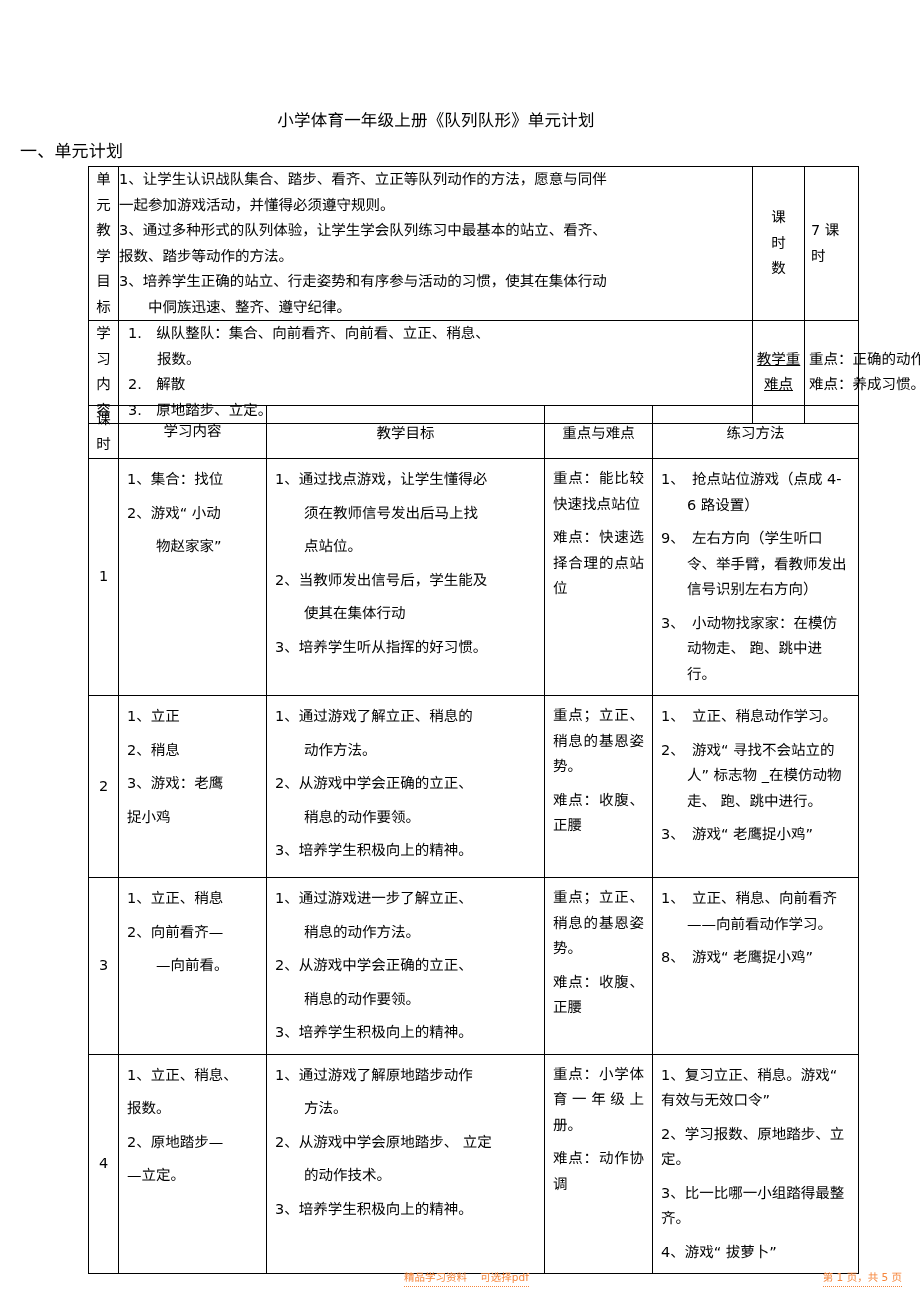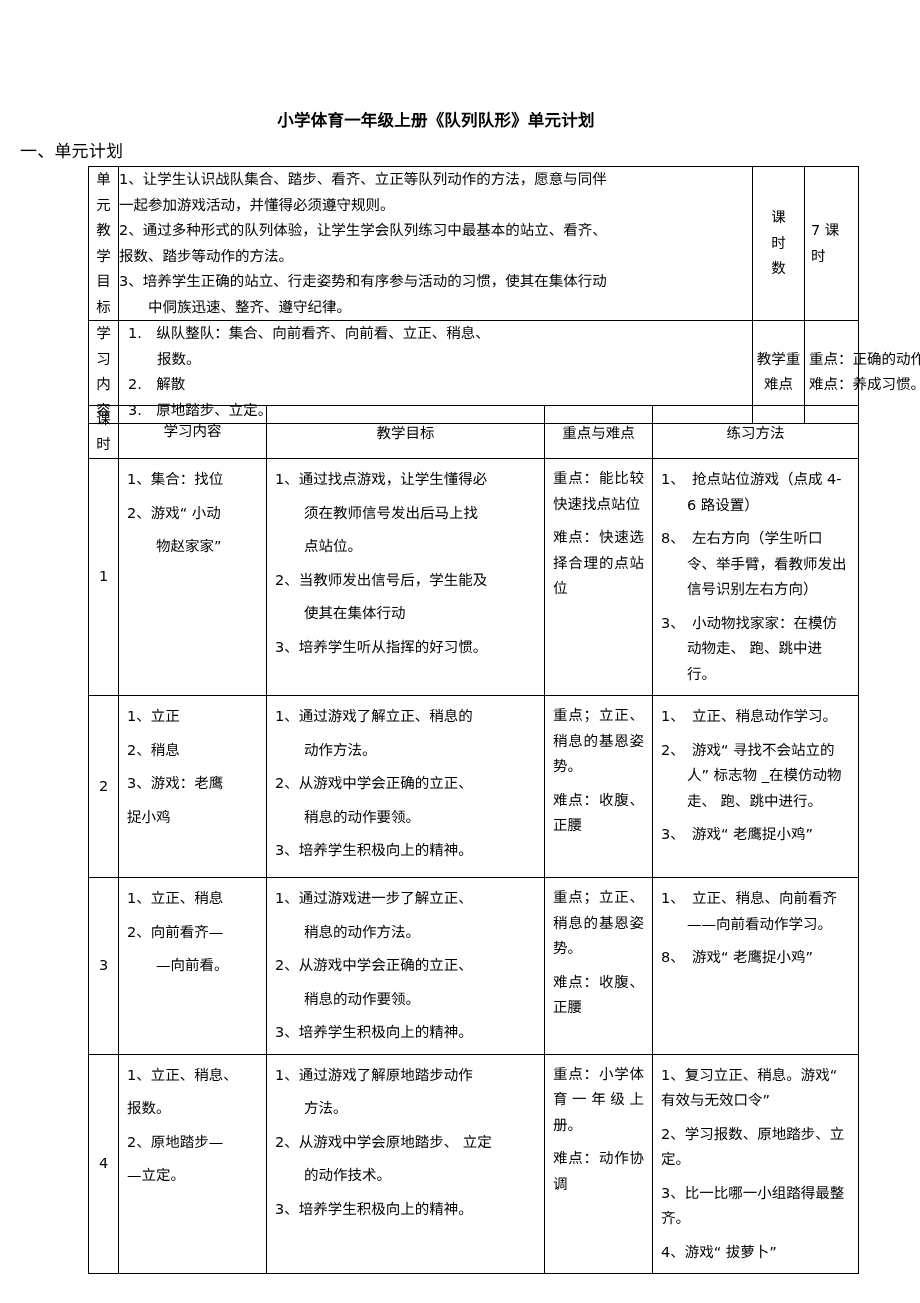--- a/index.html
+++ b/index.html
@@ -25,21 +25,21 @@
   }
   .doc-title {
     position: absolute;
     left: 0;
     top: 110px;
     width: 872px;
     text-align: center;
     font-size: 16.5px;
     line-height: 22px;
     letter-spacing: 0.2px;
-    font-weight: 700;
+    font-weight: 400;
   }
   .section-heading {
     position: absolute;
     left: 20px;
     top: 140px;
     font-size: 17px;
     line-height: 22px;
     letter-spacing: 0.2px;
   }
 
@@ -187,21 +187,21 @@
           <span>单</span>
           <span>元</span>
           <span>教</span>
           <span>学</span>
           <span>目</span>
           <span>标</span>
         </td>
         <td class="cell-pad">
           <p class="ln">1、让学生认识战队集合、踏步、看齐、立正等队列动作的方法，愿意与同伴</p>
           <p class="ln">一起参加游戏活动，并懂得必须遵守规则。</p>
-          <p class="ln">2、通过多种形式的队列体验，让学生学会队列练习中最基本的站立、看齐、</p>
+          <p class="ln">3、通过多种形式的队列体验，让学生学会队列练习中最基本的站立、看齐、</p>
           <p class="ln">报数、踏步等动作的方法。</p>
           <p class="ln">3、培养学生正确的站立、行走姿势和有序参与活动的习惯，使其在集体行动</p>
           <p class="ln">　　中侗族迅速、整齐、遵守纪律。</p>
         </td>
         <td class="vlabel cell-mid" style="vertical-align:middle;">
           <span>课</span>
           <span>时</span>
           <span>数</span>
         </td>
         <td class="cell-mid" style="vertical-align:middle;padding:12px 6px;">
@@ -216,21 +216,21 @@
           <span>内</span>
           <span>容</span>
         </td>
         <td class="cell-pad" style="padding-left:9px;">
           <p class="ln">1.　纵队整队：集合、向前看齐、向前看、立正、稍息、</p>
           <p class="ln">　　报数。</p>
           <p class="ln">2.　解散</p>
           <p class="ln">3.　原地踏步、立定。</p>
         </td>
         <td class="cell-mid" colspan="1" style="vertical-align:middle;text-align:center;padding:0 2px;">
-          <p class="ln just" style="text-align:center;">教学重难点</p>
+          <p class="ln just" style="text-align:center;text-decoration:underline;">教学重难点</p>
         </td>
         <td class="cell-mid" style="vertical-align:middle;padding:0 4px;white-space:nowrap;">
           <p class="ln">重点：正确的动作方法。</p>
           <p class="ln">难点：养成习惯。</p>
         </td>
       </tr>
     </tbody>
   </table>
 
   <table class="lessons" style="top:405px;">
@@ -273,21 +273,21 @@
           <p class="ln">2、当教师发出信号后，学生能及</p>
           <p class="ln">　　使其在集体行动</p>
           <p class="ln">3、培养学生听从指挥的好习惯。</p>
         </td>
         <td class="body-cell justify-cell">
           <p>重点：能比较快速找点站位</p>
           <p>难点：快速选择合理的点站位</p>
         </td>
         <td class="body-cell">
           <p class="hang2">1、　抢点站位游戏（点成 4-6 路设置）</p>
-          <p class="hang2">8、　左右方向（学生听口令、举手臂，看教师发出信号识别左右方向）</p>
+          <p class="hang2">9、　左右方向（学生听口令、举手臂，看教师发出信号识别左右方向）</p>
           <p class="hang2">3、　小动物找家家：在模仿动物走、 跑、跳中进行。</p>
         </td>
       </tr>
 
       <tr style="height:182px;">
         <td class="num">2</td>
         <td class="body-cell">
           <p class="ln">1、立正</p>
           <p class="ln">2、稍息</p>
           <p class="ln">3、游戏：老鹰</p>
@@ -357,14 +357,18 @@
         <td class="body-cell">
           <p>1、复习立正、稍息。游戏“ 有效与无效口令”</p>
           <p>2、学习报数、原地踏步、立定。</p>
           <p>3、比一比哪一小组踏得最整齐。</p>
           <p>4、游戏“ 拔萝卜”</p>
         </td>
       </tr>
     </tbody>
   </table>
 
+  <div class="footer" style="color: rgb(246, 134, 60); border-bottom-color: rgb(246, 134, 60);">
+    <div class="left" style="color: rgb(246, 134, 60); border-bottom-color: rgb(246, 134, 60);">精品学习资料    可选择pdf</div>
+    <div class="right" style="color: rgb(246, 134, 60); border-bottom-color: rgb(246, 134, 60);">第 1 页，共 5 页</div>
+  </div>
 
 </div>
 
 </body></html>

